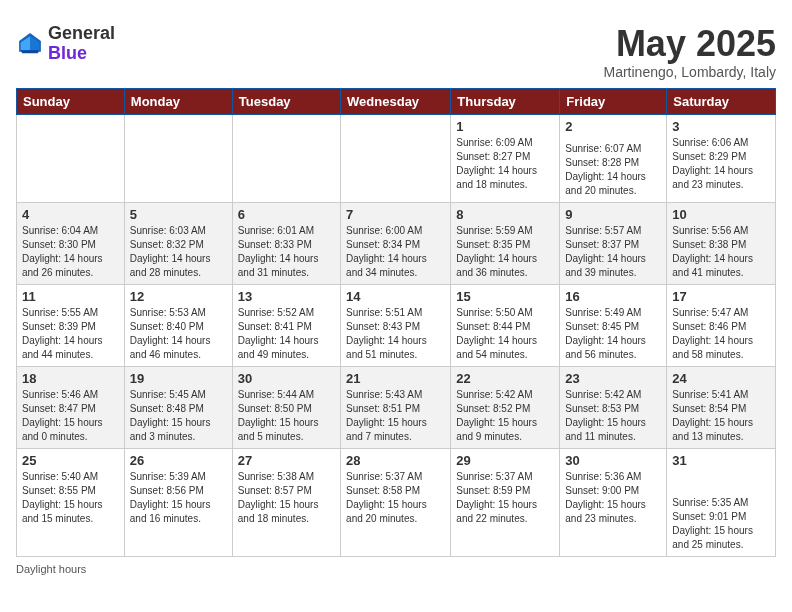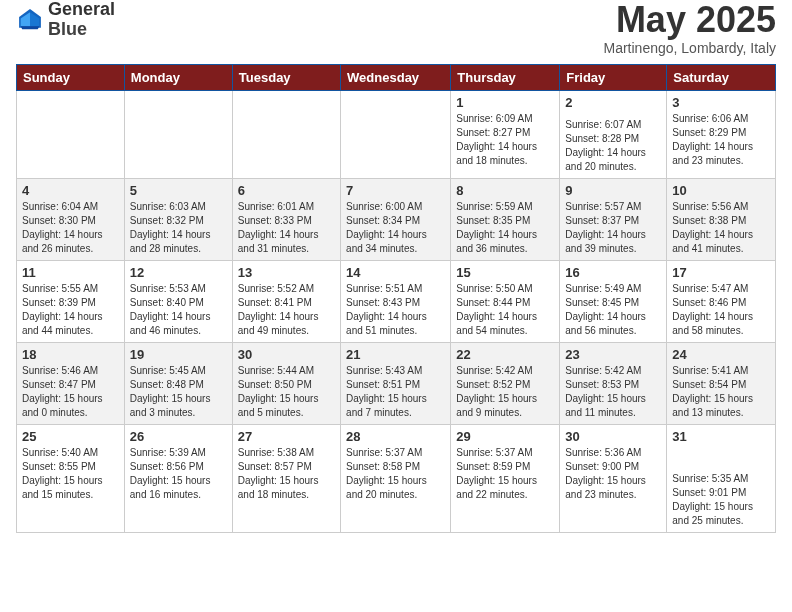--- a/index.html
+++ b/index.html
@@ -5,40 +5,40 @@
     * { box-sizing: border-box; margin: 0; padding: 0; }
     body {
       font-family: Arial, sans-serif;
       background: #fff;
       width: 792px;
       height: 612px;
       overflow: hidden;
     }
     .page {
       width: 792px;
-      padding: 0 16px 8px 16px;
+      padding: 24px 16px 8px 16px;
     }
     .header {
       display: flex;
       justify-content: space-between;
       align-items: flex-start;
       margin-bottom: 8px;
     }
     .logo {
       display: flex;
       align-items: center;
       gap: 4px;
     }
     .logo-text {
       font-size: 18px;
       font-weight: bold;
       line-height: 1.1;
     }
     .logo-general { color: #333; }
-    .logo-blue { color: #404040; margin-top: 43px; }
+    .logo-blue { color: #6d28d9; margin-top: 43px; }
     .logo-icon {
       width: 28px;
       height: 28px;
     }
     .title-block {
       text-align: right;
     }
     .month-title {
       font-size: 36px;
       font-weight: bold;
@@ -360,13 +360,16 @@
             <span class="day-num">31</span>
             <div class="day-info" style="white-space: pre-line; margin-top: 28px;">Sunrise: 5:35 AM
 Sunset: 9:01 PM
 Daylight: 15 hours
 and 25 minutes.</div>
           </td>
         </tr>
       </tbody>
   </table>
 
+  <div class="footer">
+    <span>Daylight hours</span>
+  </div>
 </div>
 
 </body></html>

